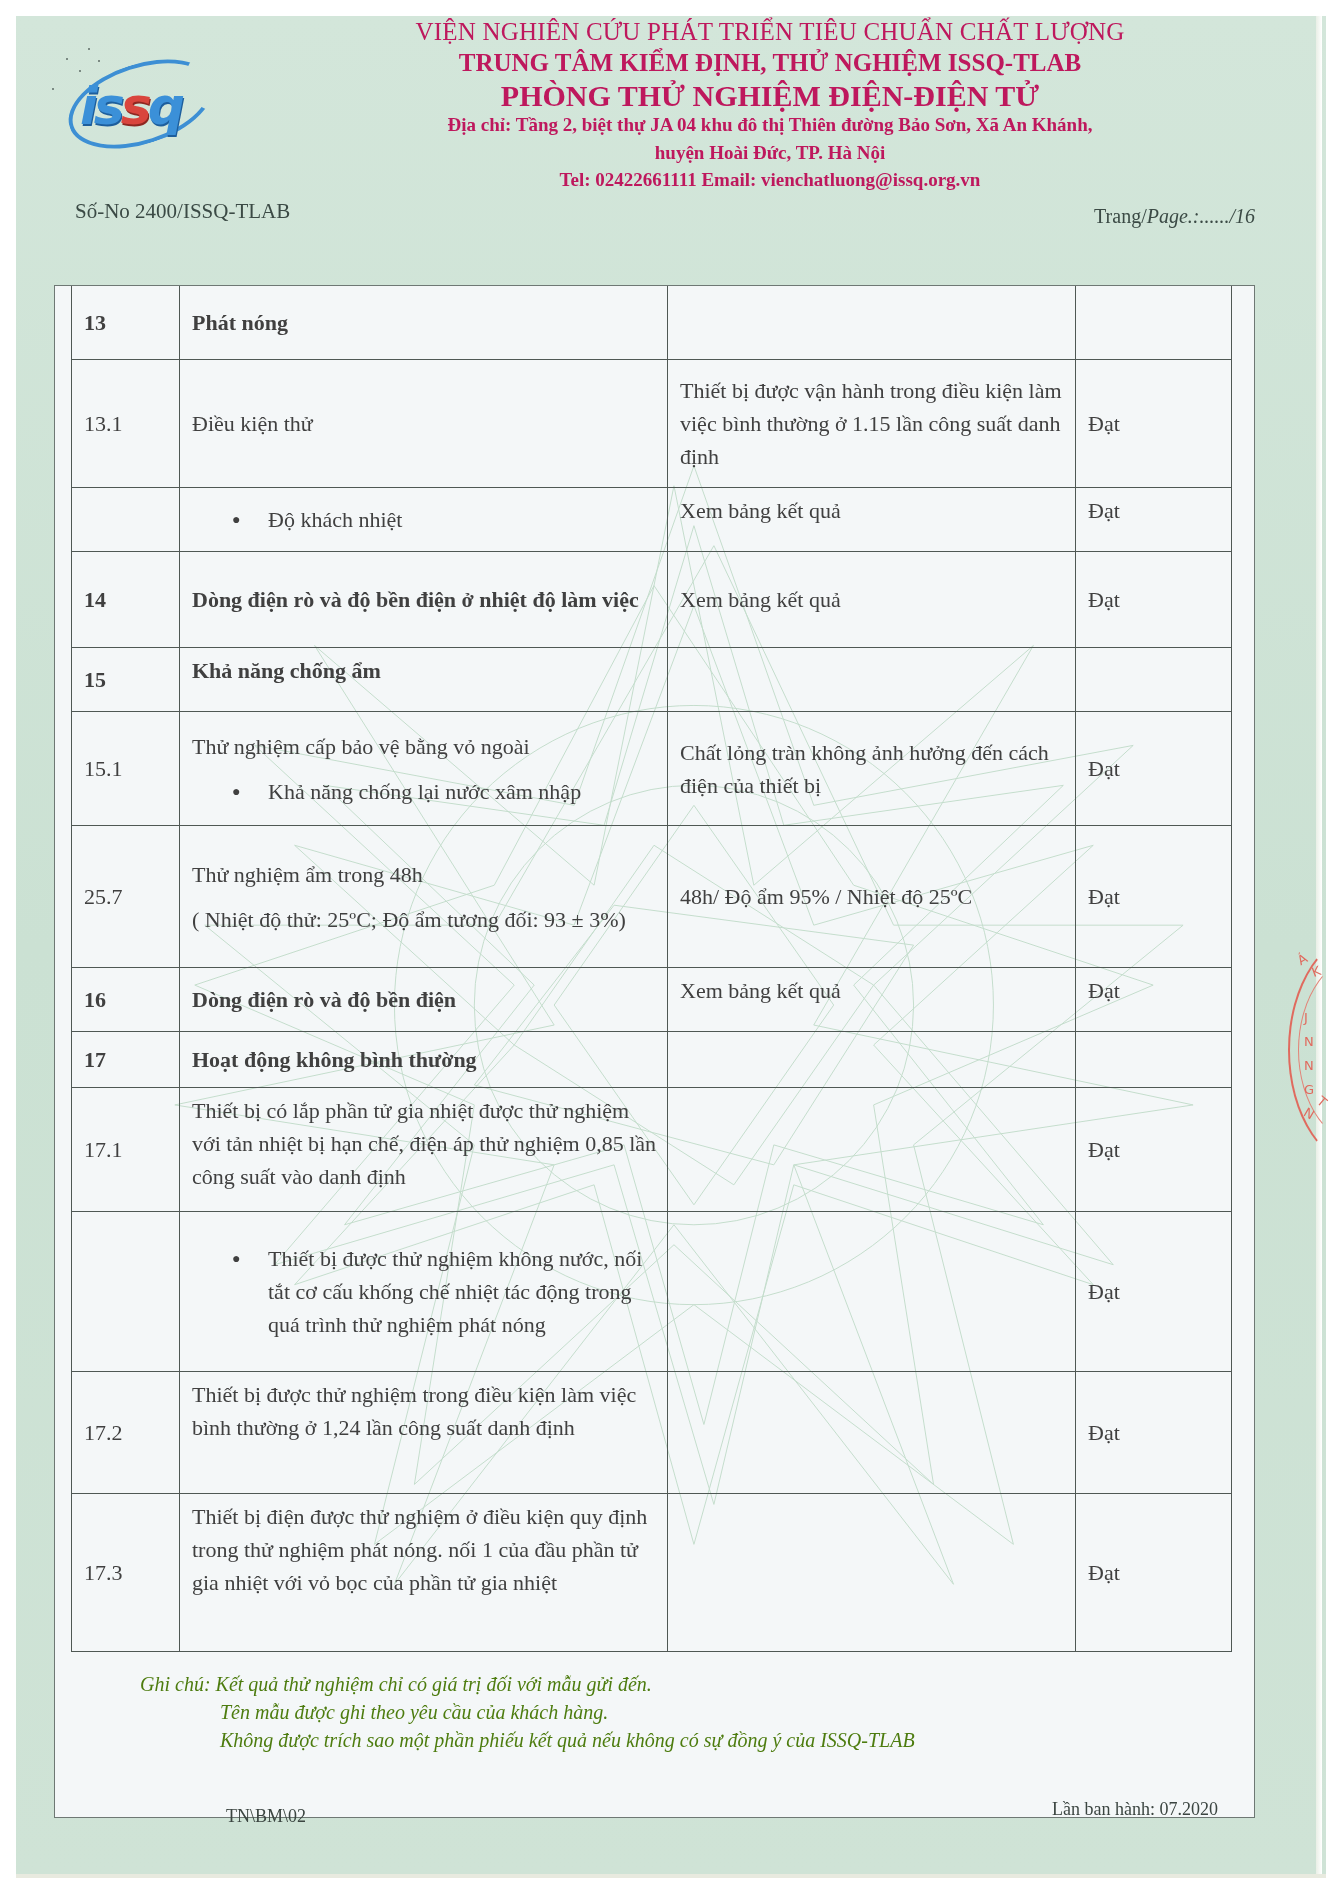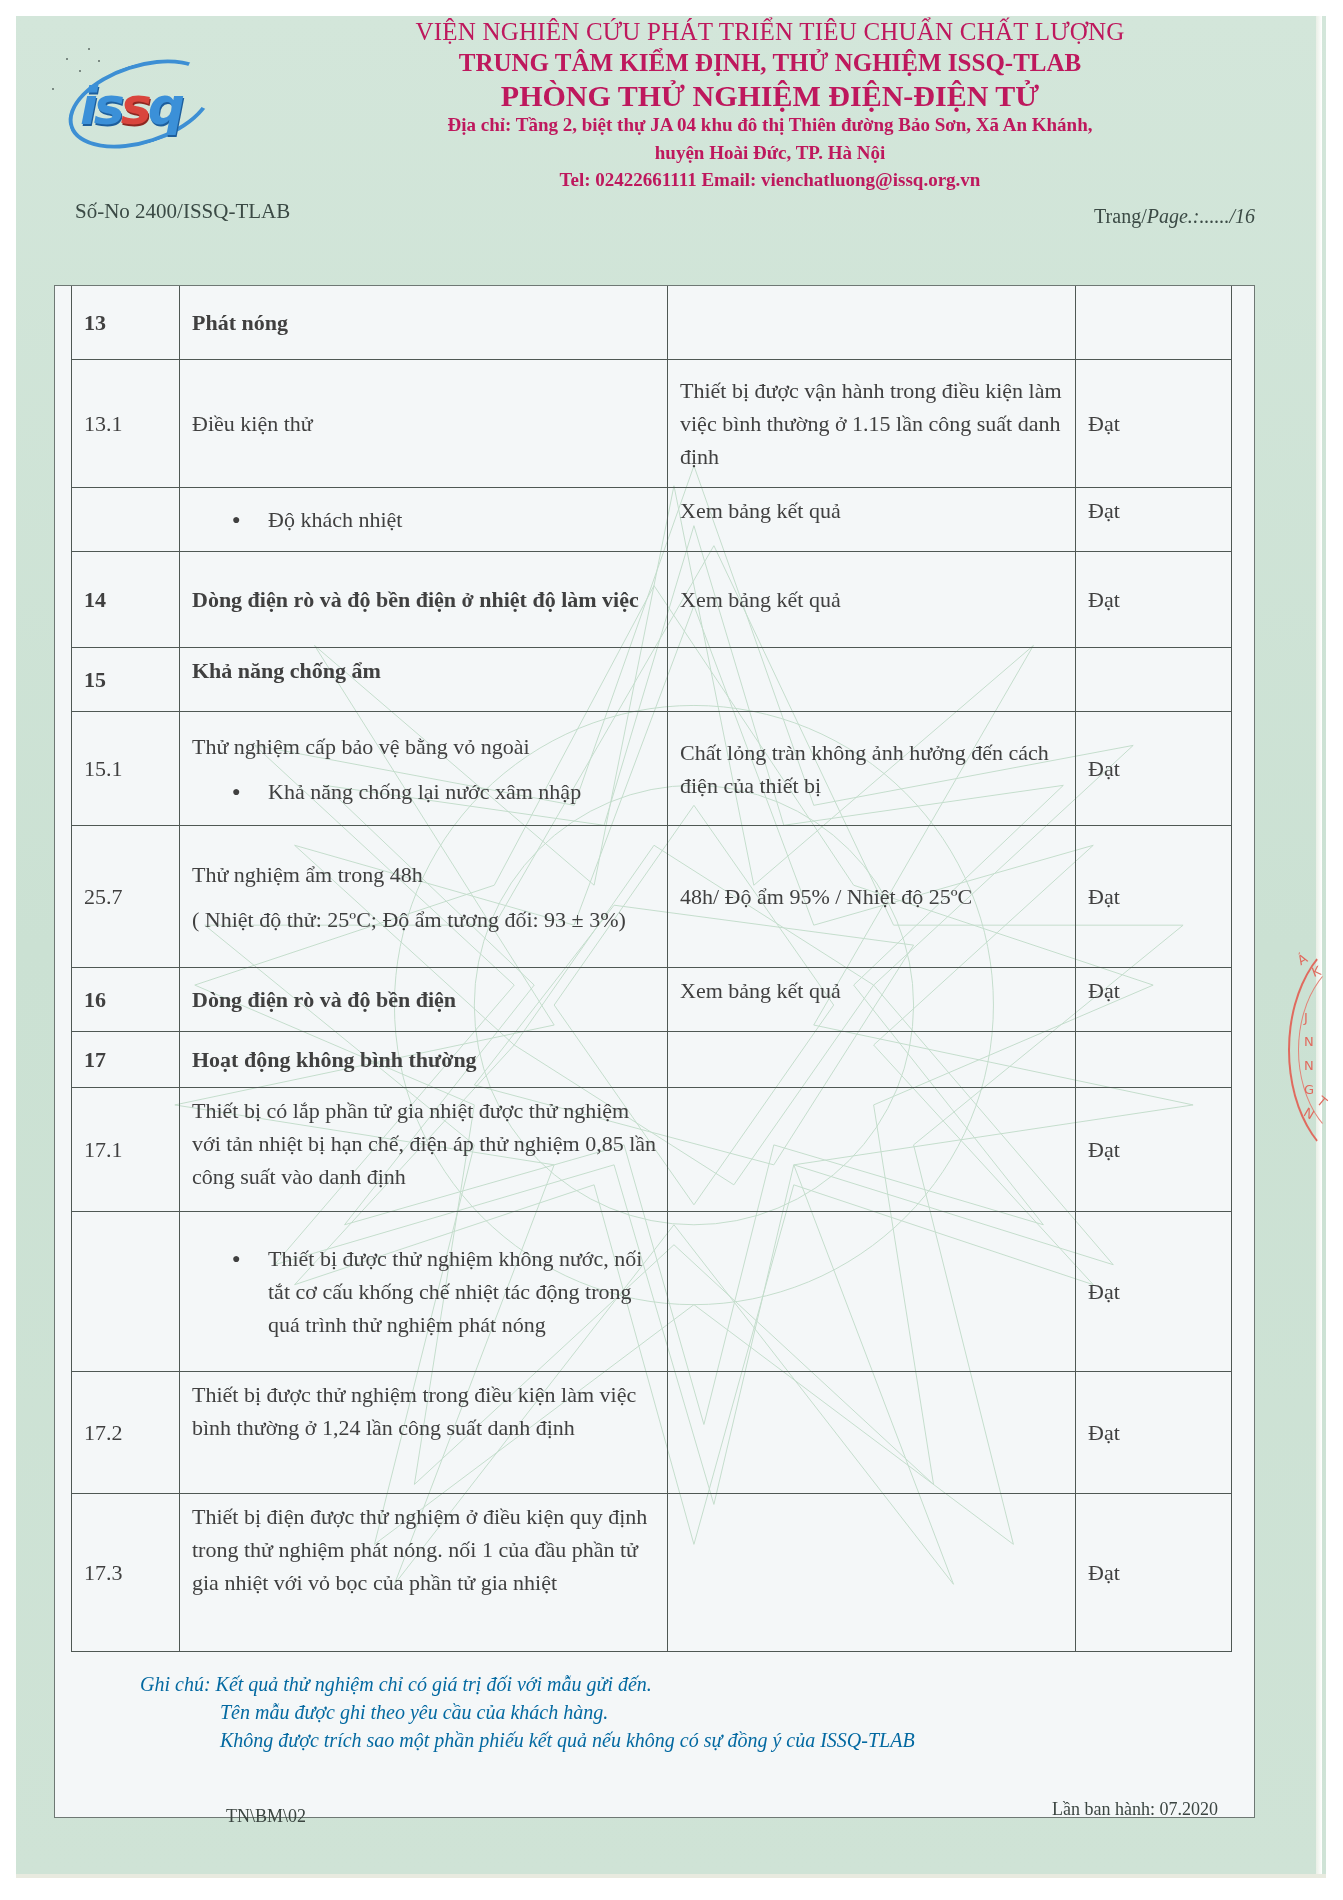--- a/index.html
+++ b/index.html
@@ -94,21 +94,21 @@
     .tbl td.c2 { width: 488px; }
     .tbl td.c3 { width: 408px; text-align: left; }
     .tbl td.c4 { width: 156px; text-align: left; }
     .tbl td.top { vertical-align: top; }
     .tbl .b { font-weight: bold; }
     .bul-row { display: flex; padding-left: 40px; }
     .bul-row .dot { width: 36px; flex: 0 0 36px; font-size: 14px; line-height: 33px; }
     .bul-row .txt { flex: 1; }
 
     
-    .notes { position: absolute; left: 140px; top: 1670px; font-style: italic; font-size: 20px; color: #0369a1; line-height: 28px; }
+    .notes { position: absolute; left: 140px; top: 1670px; font-style: italic; font-size: 20px; color: #4d7c0f; line-height: 28px; }
     .notes .indent { padding-left: 80px; }
     .form-code { position: absolute; left: 226px; top: 1806px; font-size: 18px; color: #3b4541; }
     .issue-date { position: absolute; left: 1000px; width: 218px; text-align: right; top: 1799px; font-size: 18px; color: #3b4541; }
 
     
     .stamp {
       position: absolute; left: 1288px; top: 930px; width: 60px; height: 240px;
       color: #e06a5e; font-family: "DejaVu Sans", sans-serif; font-size: 13px;
     }
     .stamp .arc1 {

